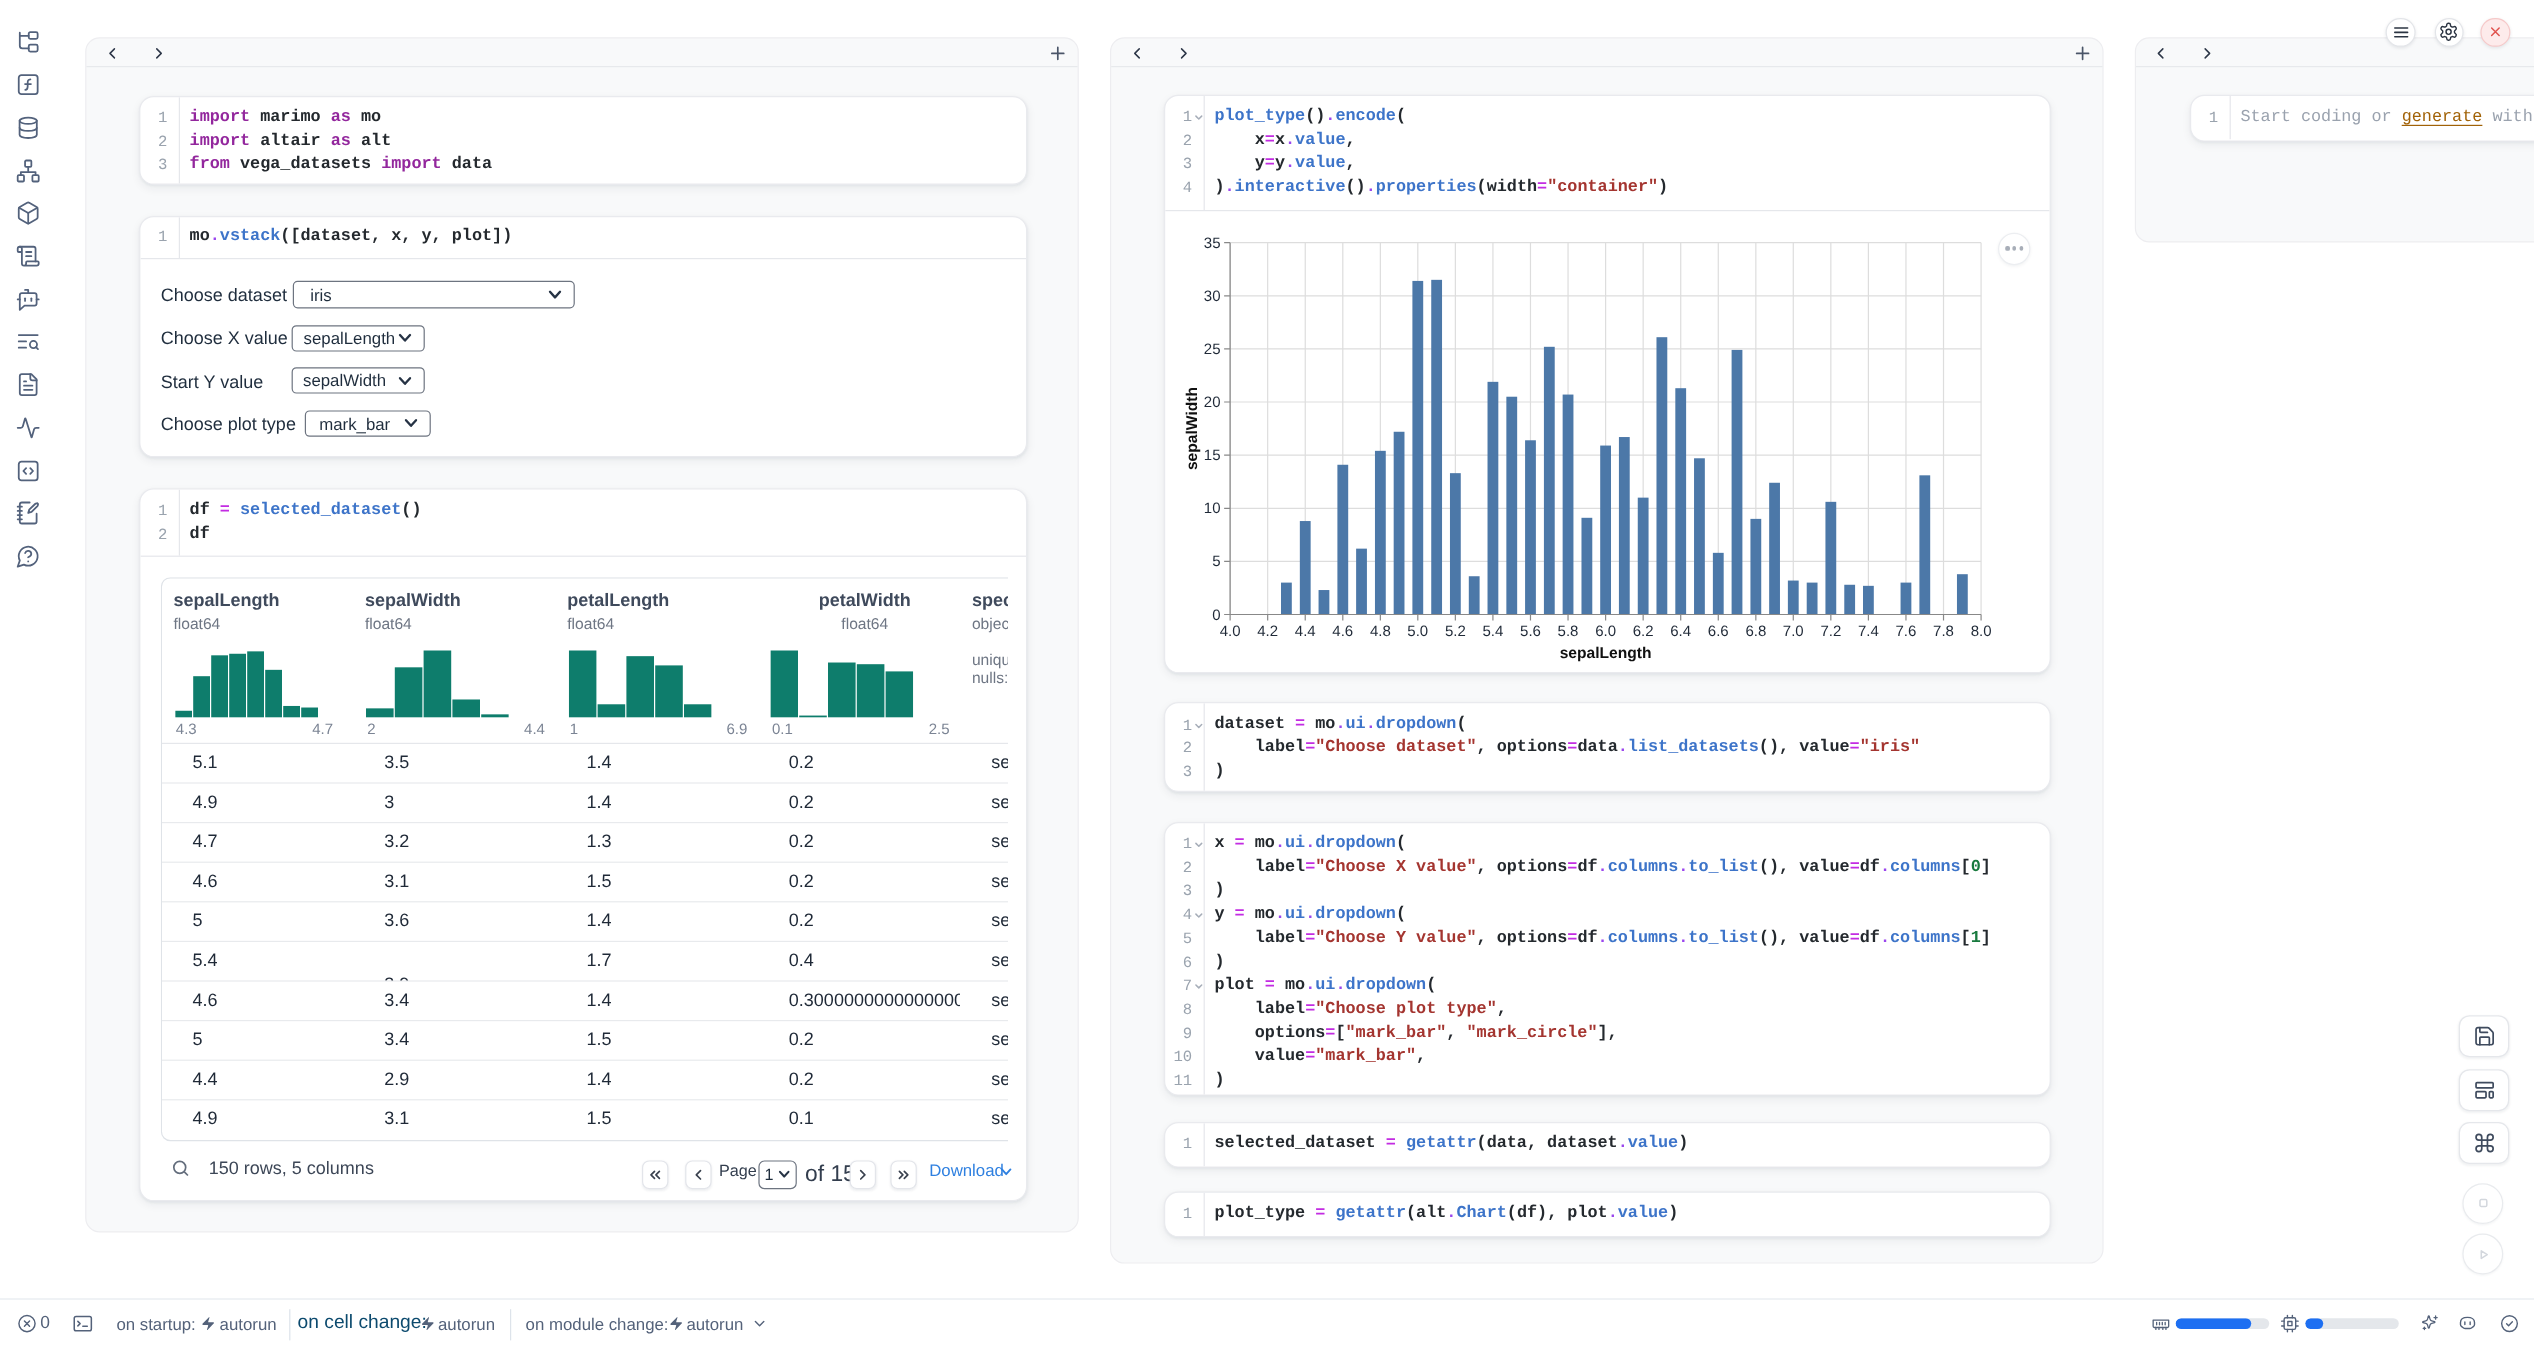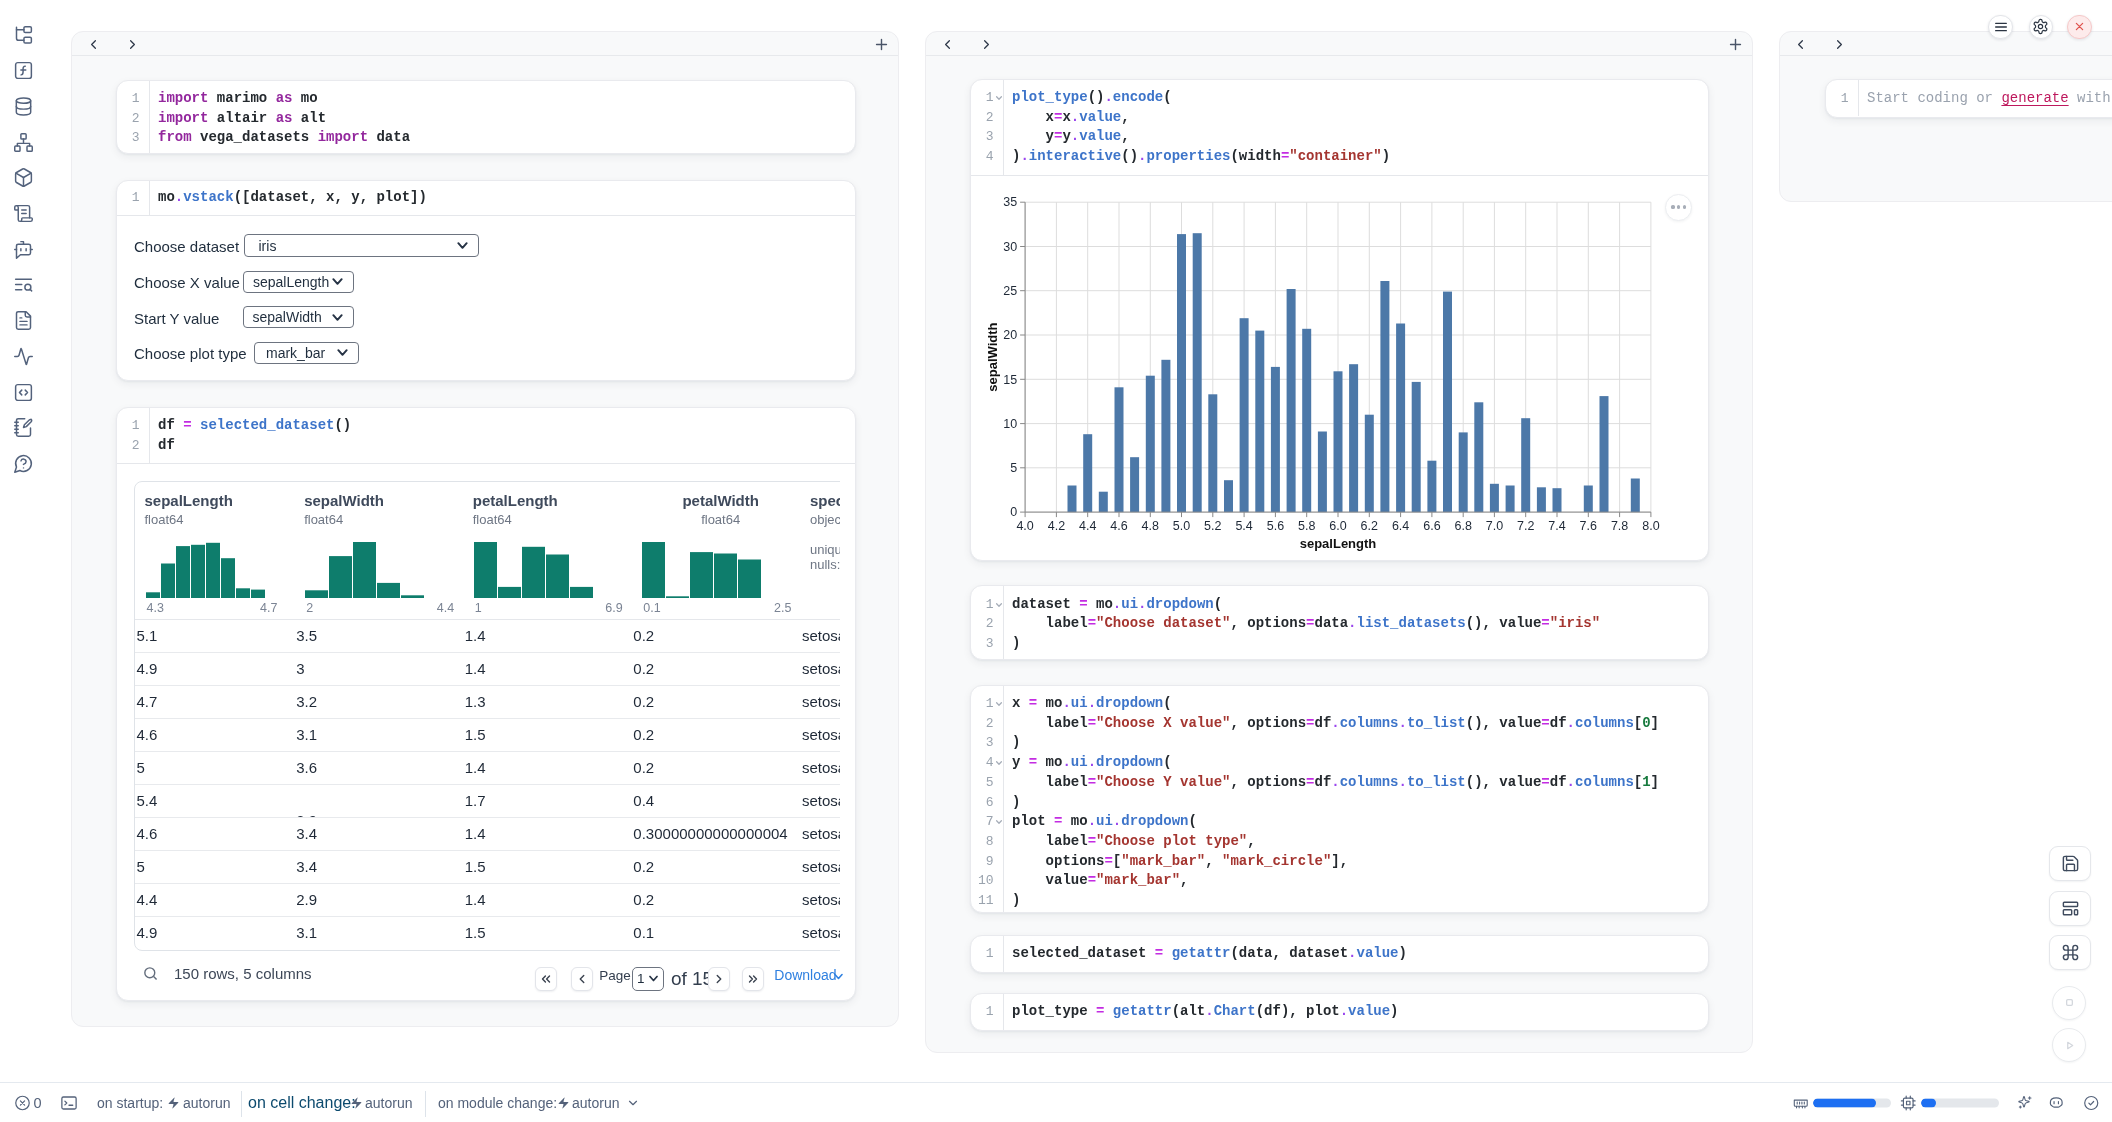--- a/index.html
+++ b/index.html
@@ -13,37 +13,37 @@
 .num{flex:0 0 23px;text-align:right;font-size:13px;color:#9aa3ae;font-weight:400;}
 .fold{position:absolute;left:24px;top:6px;}
 .lc{padding-left:18.5px;white-space:pre;}
 i.k{font-style:normal;color:#93279d;}
 i.f{font-style:normal;color:#3d74c9;}
 i.d{font-style:normal;color:#9a45ee;}
 i.o{font-style:normal;color:#c32ce2;}
 i.s{font-style:normal;color:#a43530;}
 i.n{font-style:normal;color:#187a3e;}
 i.ph{font-style:normal;color:#9aa2ae;font-weight:400;}
-i.phu{font-style:normal;color:#be185d;font-weight:400;text-decoration:underline;text-underline-offset:3px;}
+i.phu{font-style:normal;color:#a16207;font-weight:400;text-decoration:underline;text-underline-offset:3px;}
 .divider{position:relative;height:0;border-top:1px solid #e5e7eb;}
 .outB{position:absolute;left:0;top:0;right:0;bottom:0;font-size:15px;color:#1f2d3d;}
 .lbl{position:absolute;line-height:19px;}
 .sel{position:absolute;display:flex;align-items:center;justify-content:space-between;
   border:1px solid #6d7480;border-radius:4px;background:#fff;font-size:14px;color:#1f2d3d;
   padding-right:9px;}
 .tclip{position:relative;margin-left:17px;margin-top:16.5px;width:706px;height:471px;overflow:hidden;}
 .tbl{position:absolute;left:0;top:0;width:862px;border:1px solid #dfe3e8;border-radius:8px;background:#fff;}
 .thead{display:flex;border-bottom:1px solid #e5e7eb;padding-top:11px;height:138.5px;}
 .thc{padding-left:10px;}
 .thname{font-size:15px;font-weight:700;color:#3f4a5c;line-height:16px;}
 .thtype{font-size:13px;color:#6e7684;line-height:14px;margin-top:4px;}
 .axlbl{display:flex;justify-content:space-between;font-size:12.5px;color:#7b8494;margin-top:3px;}
 .tr{display:flex;height:33px;line-height:32px;border-bottom:1px solid #e8eaed;font-size:15px;color:#1f2937;}
 .tr:last-child{border-bottom:none;}
-.td{padding-left:2px;overflow:hidden;white-space:nowrap;}
+.td{padding-left:26px;overflow:hidden;white-space:nowrap;}
 .tfoot{position:relative;height:51px;}
 .pbtn{position:absolute;top:15px;width:22px;height:24px;border:1px solid #e3e5ea;border-radius:6px;
   background:#fff;box-shadow:0 1px 2px rgba(20,30,50,.07);display:flex;align-items:center;justify-content:center;}
 .psel{position:absolute;left:515.3px;top:15px;width:32px;height:24px;border:1px solid #6d7480;border-radius:5px;
   background:#fff;display:flex;align-items:center;justify-content:center;gap:3px;font-size:13.5px;color:#1f2d3d;}
 .dots{position:absolute;left:694.7px;top:114px;width:27px;height:27px;border-radius:50%;
   background:#fff;border:1px solid #eceef1;box-shadow:0 1px 3px rgba(20,30,50,.06);
   display:flex;align-items:center;justify-content:center;gap:2.6px;}
 .dots span{width:3.2px;height:3.2px;border-radius:50%;background:#a8aeb8;}
 .axt{font-size:12.5px;fill:#1f2937;font-family:"Liberation Sans",sans-serif;}

